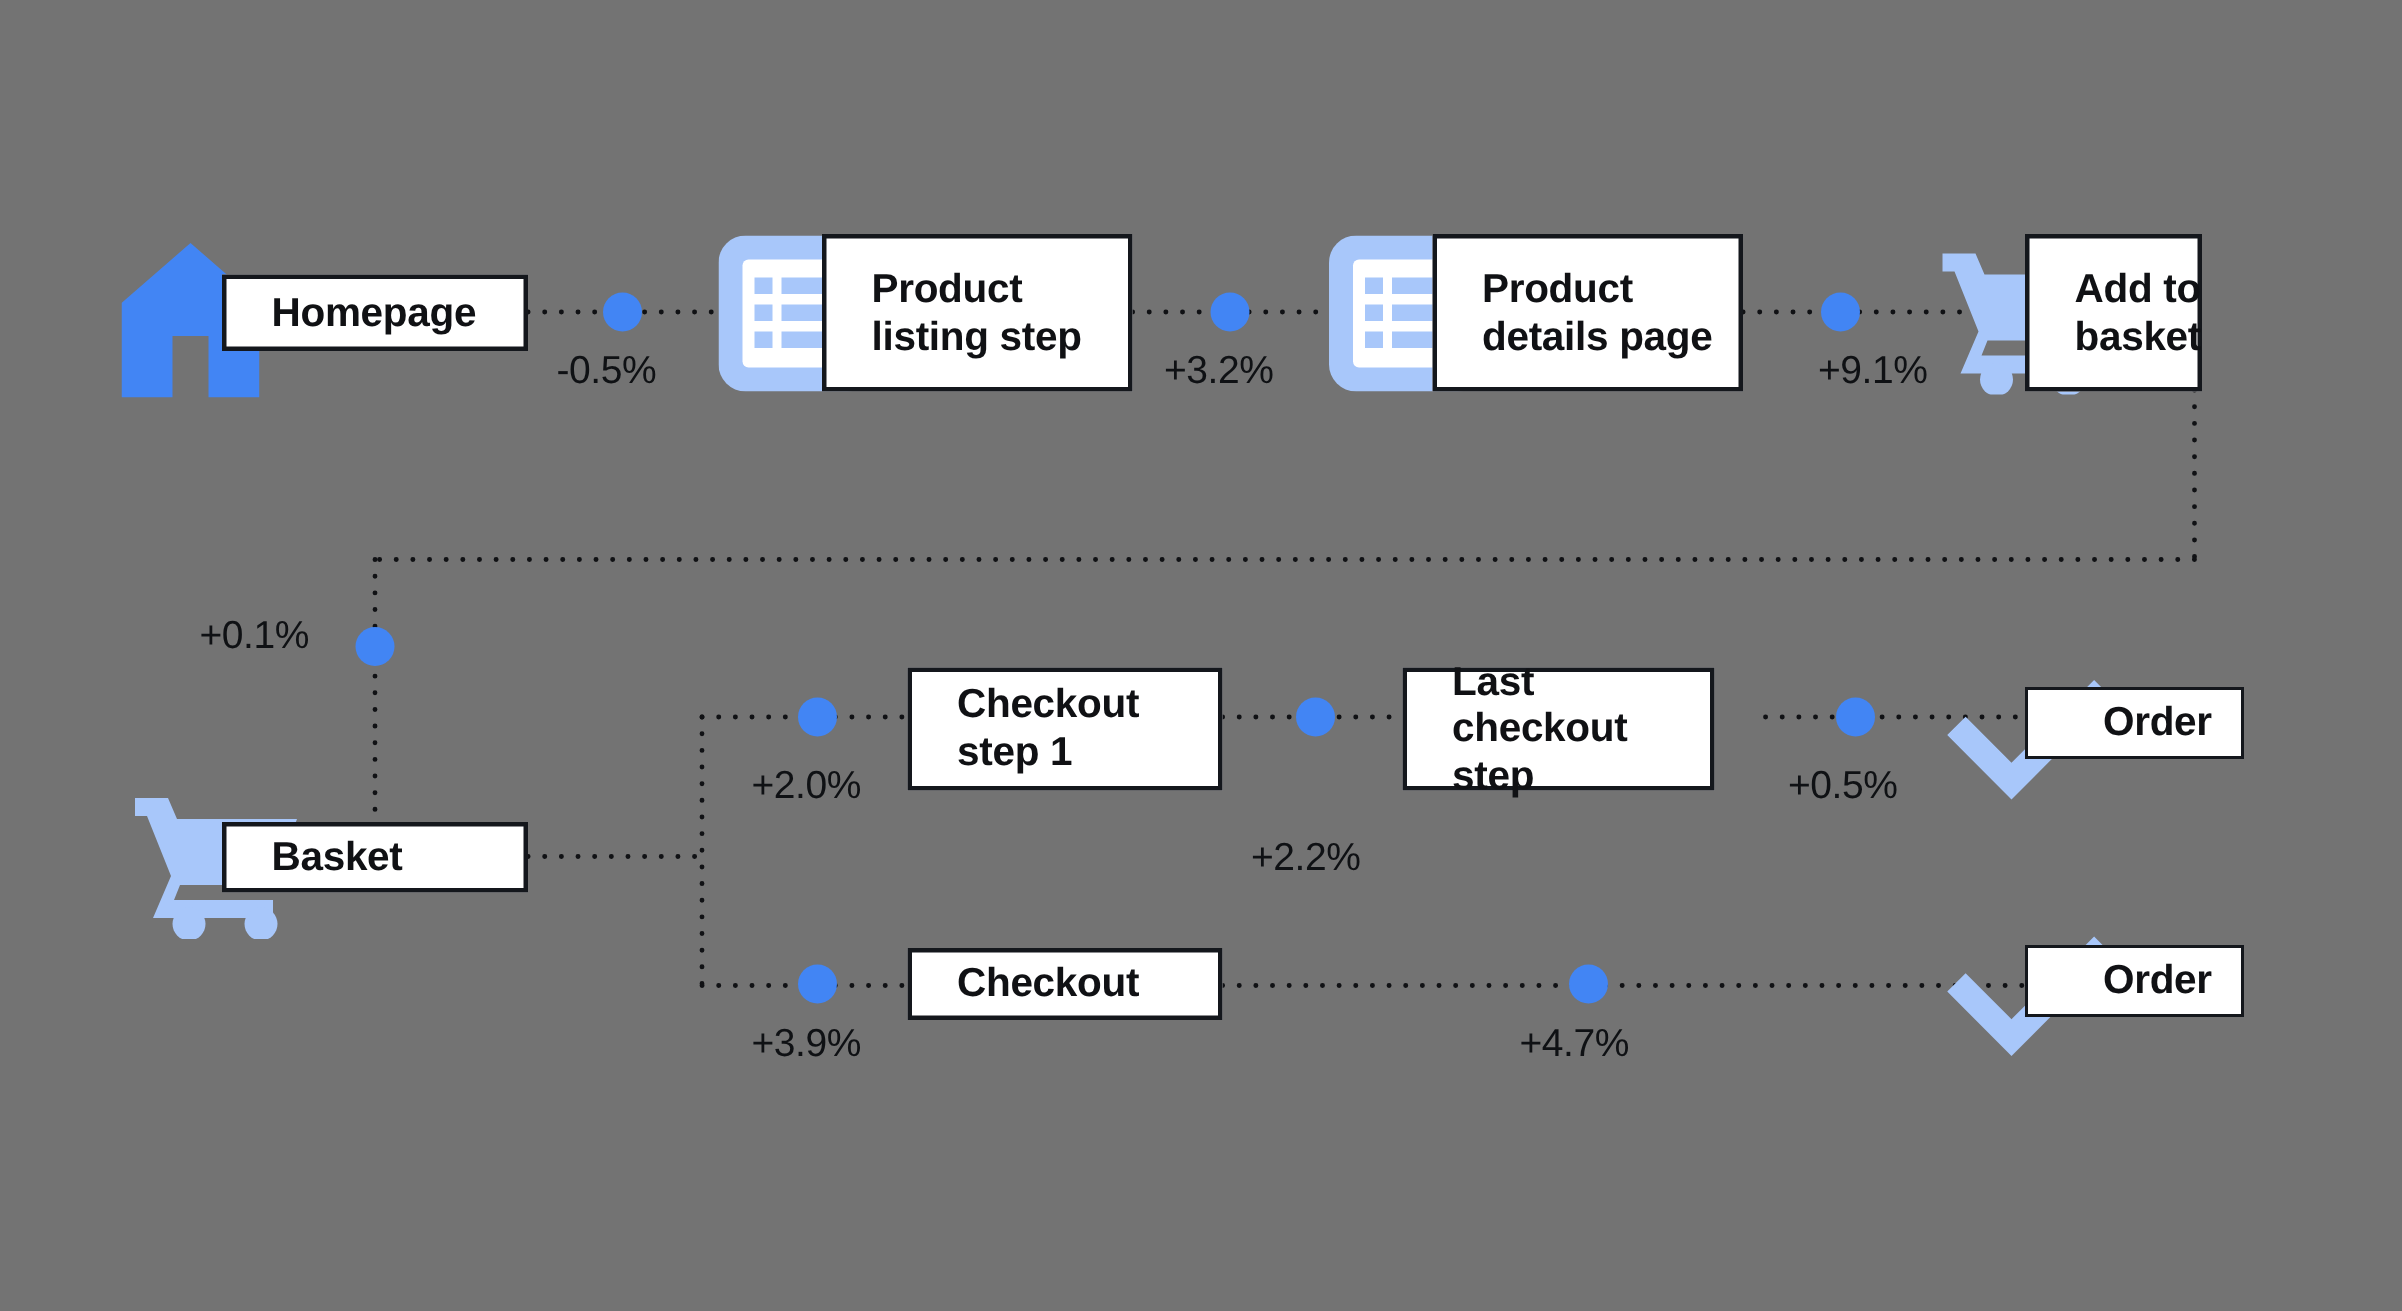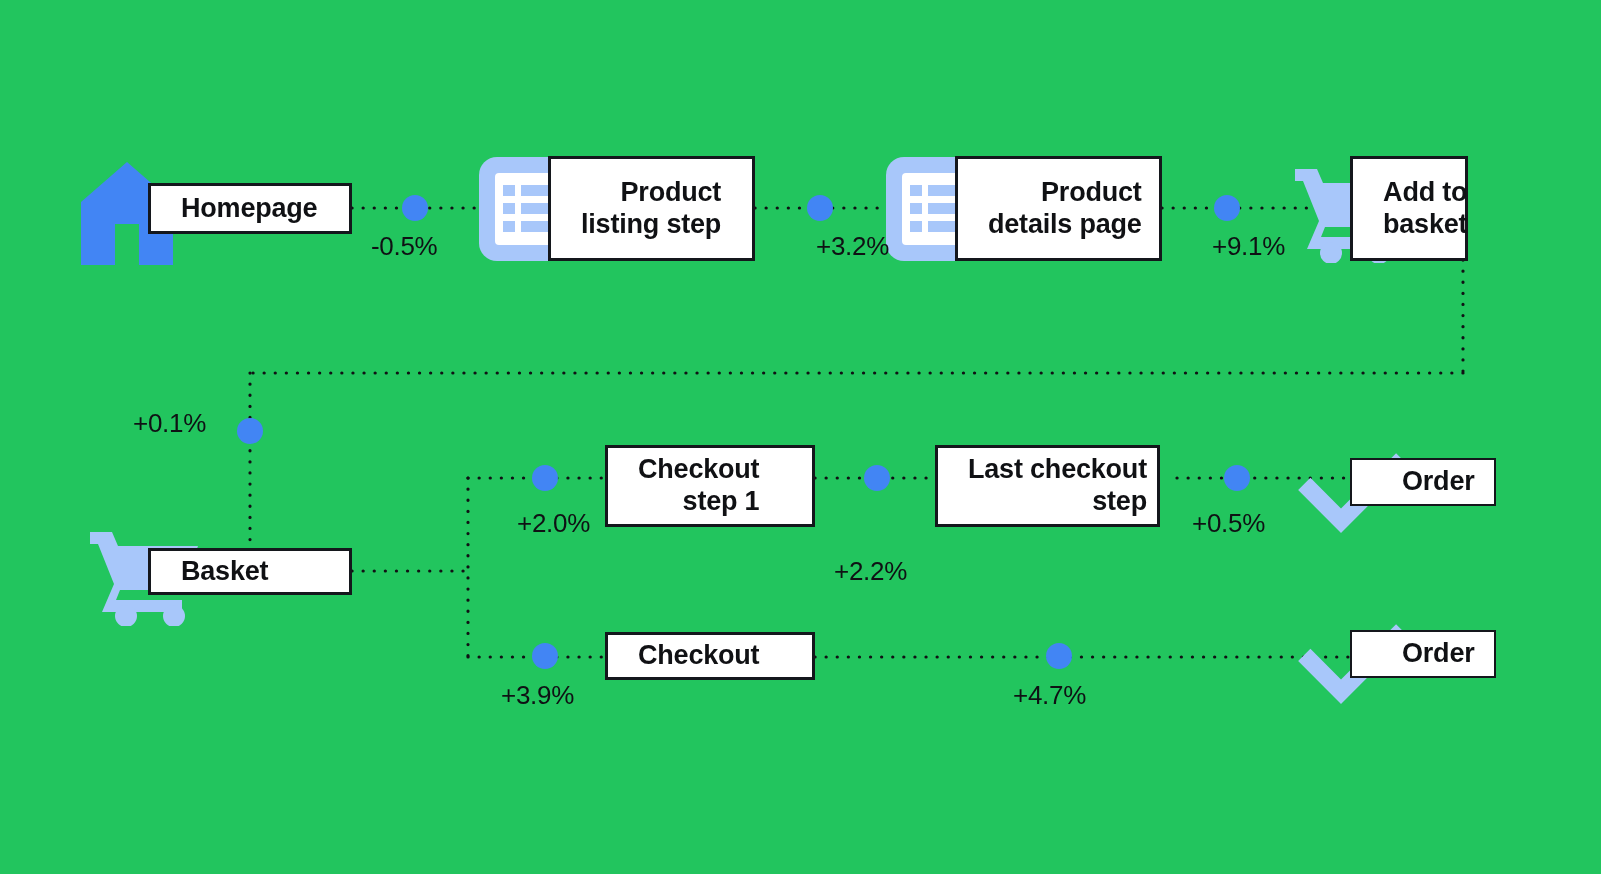--- a/index.html
+++ b/index.html
@@ -2,21 +2,21 @@
 <html><head>
 <meta charset="utf-8">
 <style>
   html,body{margin:0;padding:0;background:#ffffff;}
   body{
     width:1601px;height:874px;
     font-family:"Liberation Sans", sans-serif;
     -webkit-font-smoothing:antialiased;
     overflow:hidden;
   }
-  #stage{position:relative;width:1601px;height:874px;background:#22c55e;text-align:right;}
+  #stage{position:relative;width:1601px;height:874px;background:#737373;}
 
   
   #wires{position:absolute;left:0;top:0;width:1601px;height:874px;z-index:1;}
 
   
   .icon{position:absolute;z-index:2;}
 
   
   .house-icon{width:92px;height:105px;}
 
@@ -175,50 +175,50 @@
   </div>
 
   <div class="node" style="left:148px;top:548px;width:204px;height:47px;">
     <span class="node-label">Basket</span>
   </div>
 
   <div class="node" style="left:605px;top:445px;width:210px;height:82px;">
     <span class="node-label"><span>Checkout</span><br><span>step 1</span></span>
   </div>
 
-  <div class="node" style="left:935px;top:445px;width:225px;height:82px;">
+  <div class="node" style="left:935px;top:445px;width:208px;height:82px;">
     <span class="node-label"><span>Last checkout</span><br><span>step</span></span>
   </div>
 
   <div class="node thin" style="left:1350px;top:458px;width:146px;height:48px;">
     <span class="node-label">Order</span>
   </div>
 
   <div class="node" style="left:605px;top:632px;width:210px;height:48px;">
     <span class="node-label">Checkout</span>
   </div>
 
   <div class="node thin" style="left:1350px;top:630px;width:146px;height:48px;">
     <span class="node-label">Order</span>
   </div>
 
   <span class="dot" style="left:402px;top:195px;"></span>
   <span class="pct" style="left:371px;top:231px;">-0.5%</span>
 
   <span class="dot" style="left:807px;top:195px;"></span>
-  <span class="pct" style="left:776px;top:231px;margin-left:40px;">+3.2%</span>
+  <span class="pct" style="left:776px;top:231px;">+3.2%</span>
 
   <span class="dot" style="left:1214px;top:195px;"></span>
   <span class="pct" style="left:1186px;top:231px;margin-left:26px;">+9.1%</span>
 
   <span class="dot" style="left:237px;top:418px;"></span>
   <span class="pct" style="left:133px;top:408px;">+0.1%</span>
 
   <span class="dot" style="left:532px;top:465px;"></span>
-  <span class="pct" style="left:501px;top:508px;margin-left:16px;">+2.0%</span>
+  <span class="pct" style="left:501px;top:508px;">+2.0%</span>
 
   <span class="dot" style="left:864px;top:465px;"></span>
   <span class="pct" style="left:834px;top:508px;margin-top:48px;">+2.2%</span>
 
   <span class="dot" style="left:1224px;top:465px;"></span>
   <span class="pct" style="left:1192px;top:508px;">+0.5%</span>
 
   <span class="dot" style="left:532px;top:643px;"></span>
   <span class="pct" style="left:501px;top:680px;">+3.9%</span>
 

